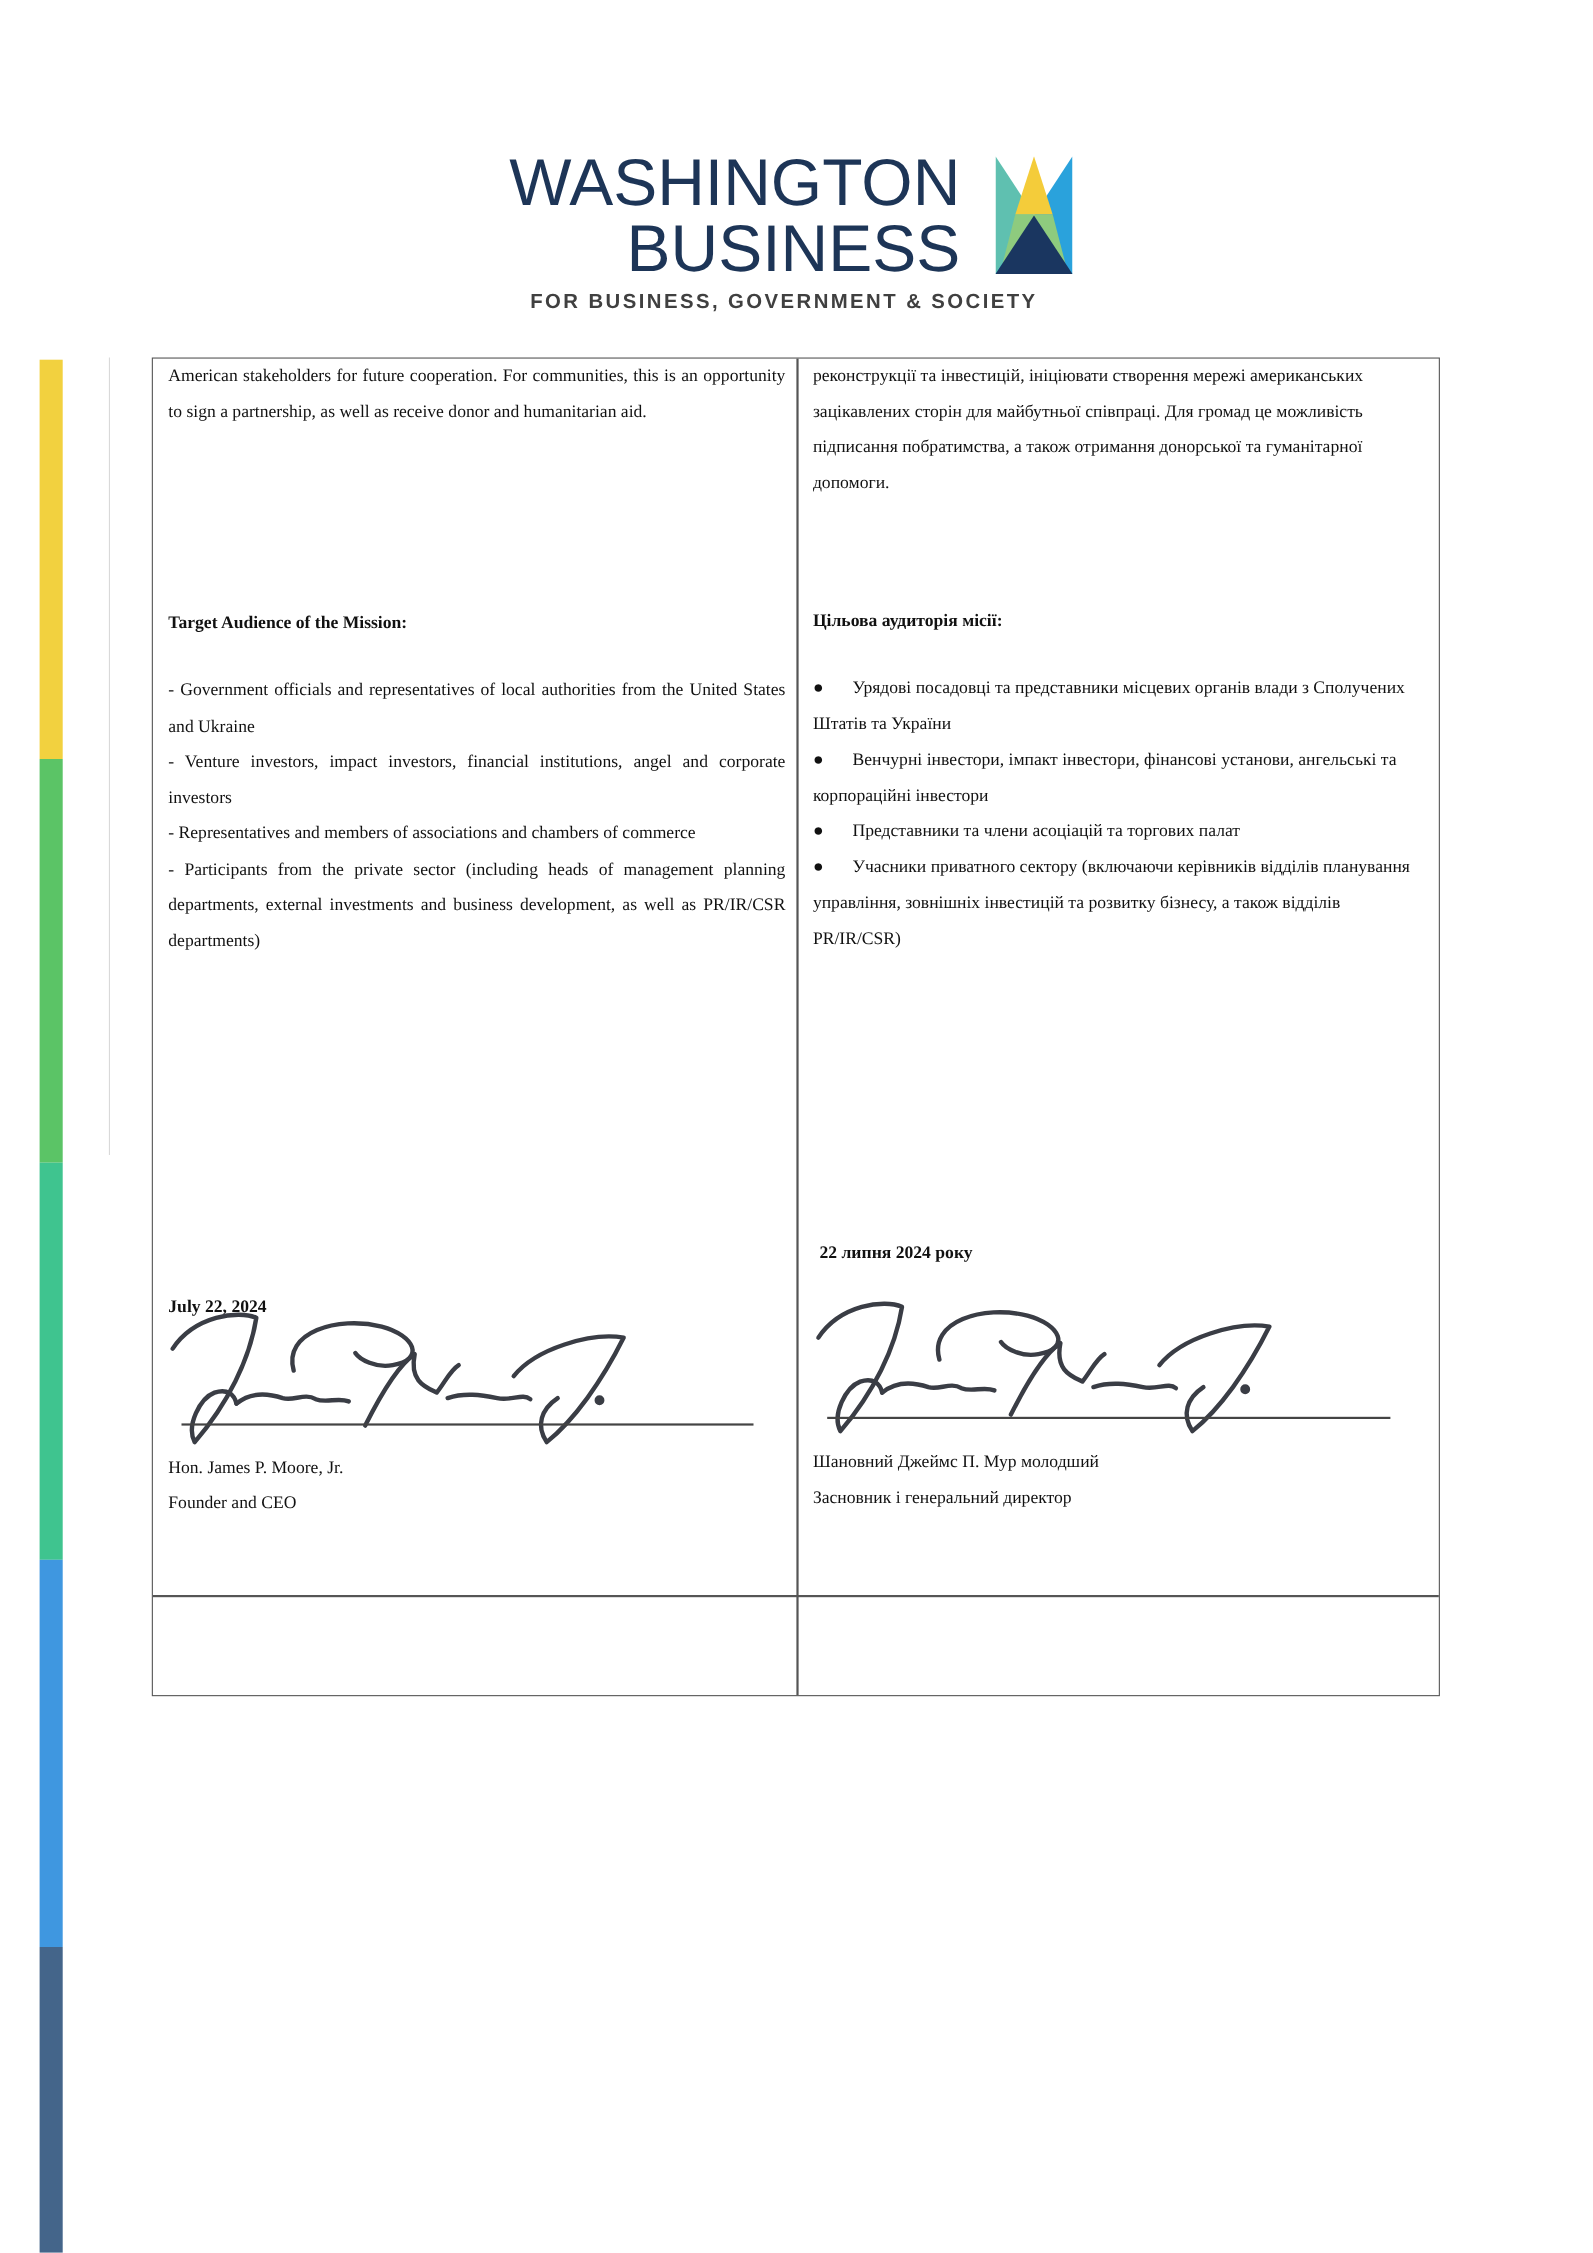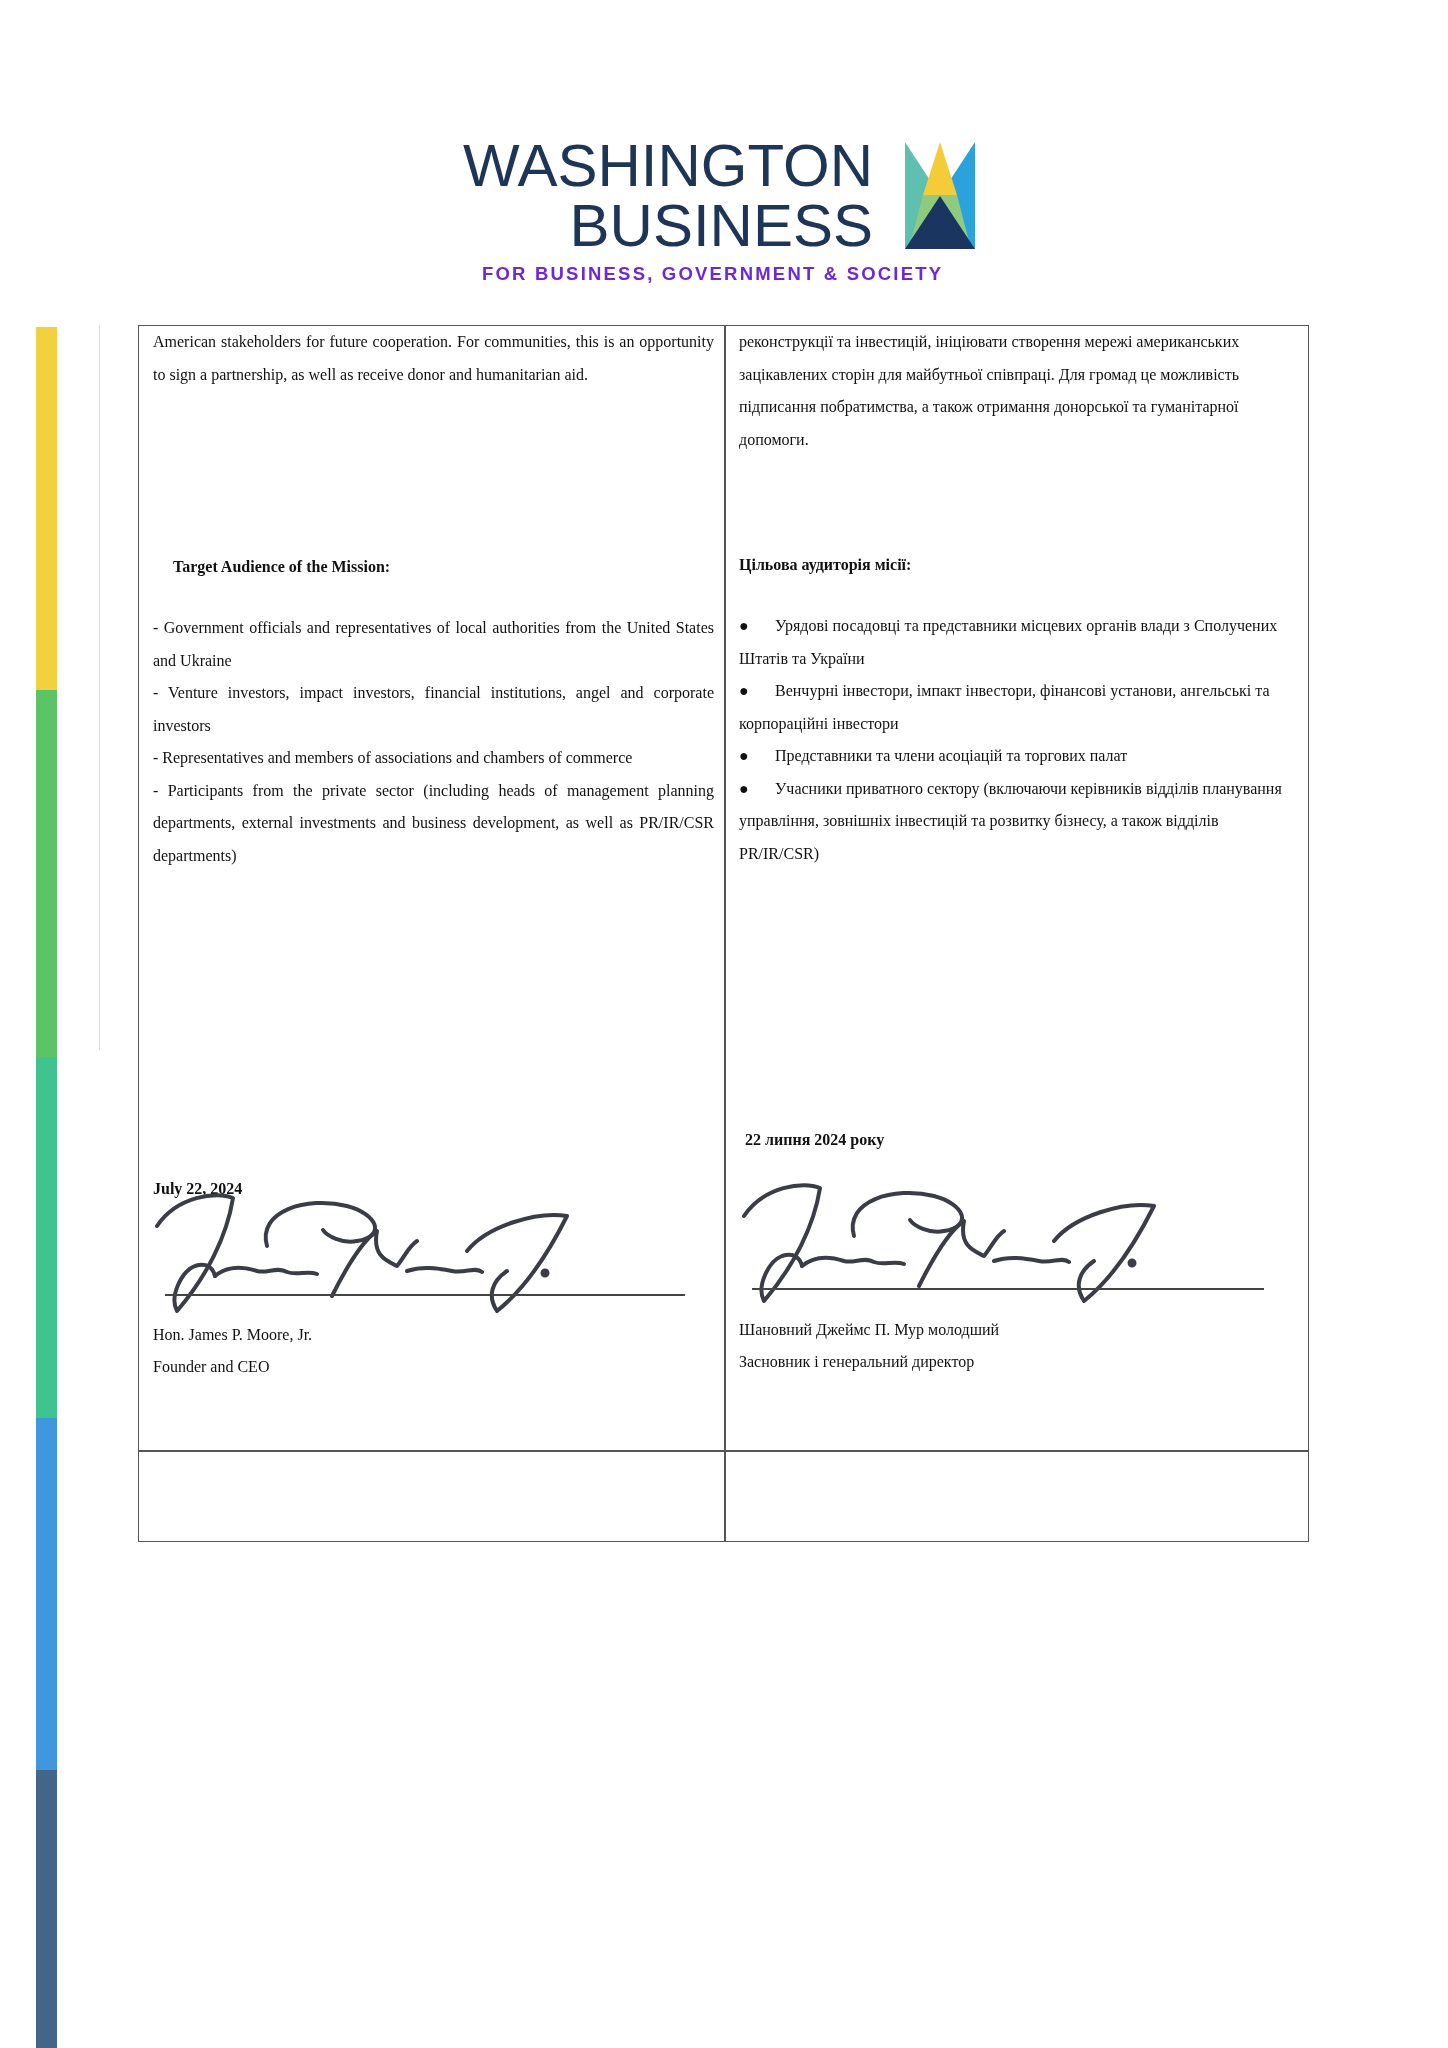--- a/index.html
+++ b/index.html
@@ -14,21 +14,21 @@
 
   
   .logo { position: absolute; left: 480px; top: 132px; width: 500px; height: 160px; }
   .logo-word {
     position: absolute; right: 107px; color: #1d3557; font-family: "Liberation Sans", "DejaVu Sans", sans-serif;
     font-size: 60px; line-height: 60px; letter-spacing: 0px; font-weight: 400;
   }
   .logo-word.l1 { top: 4px; }
   .logo-word.l2 { top: 64px; }
   .logo-tag {
-    position: absolute; left: 2px; top: 131px; color: #6d28d9; white-space: nowrap;
+    position: absolute; left: 2px; top: 131px; color: #404040; white-space: nowrap;
     font-family: "Liberation Sans", "DejaVu Sans", sans-serif; font-weight: 700; font-size: 18.5px; letter-spacing: 2.2px;
   }
   .logo-mark { position: absolute; left: 425px; top: 10px; width: 70px; height: 107px; }
 
   
   .doc-table {
     position: absolute; left: 138px; top: 325px; width: 1171px; height: 1217px;
     border: 1.5px solid #555; box-sizing: border-box;
   }
   .col-divider { position: absolute; left: 585px; top: 0; width: 1.5px; height: 100%; background: #555; }
@@ -70,21 +70,21 @@
   </svg>
   <div class="logo-tag">FOR BUSINESS, GOVERNMENT &amp; SOCIETY</div>
 </div>
 
 <div class="doc-table">
   <div class="col-divider"></div>
   <div class="row-divider"></div>
 
   <div class="cell left">
     <p class="abs just" style="left:14px;right:11px;top:0;">American stakeholders for future cooperation. For communities, this is an opportunity to sign a partnership, as well as receive donor and humanitarian aid.</p>
-    <p class="abs bold" style="left:14px;top:225px;margin-left:20px;">Target Audience of the Mission:</p>
+    <p class="abs bold" style="left:14px;top:225px;">Target Audience of the Mission:</p>
     <div class="abs just" style="left:14px;right:11px;top:286px;">
       <p class="list-item">- Government officials and representatives of local authorities from the United States and Ukraine</p>
       <p class="list-item">- Venture investors, impact investors, financial institutions, angel and corporate investors</p>
       <p class="list-item">- Representatives and members of associations and chambers of commerce</p>
       <p class="list-item">- Participants from the private sector (including heads of management planning departments, external investments and business development, as well as PR/IR/CSR departments)</p>
     </div>
     <p class="abs bold" style="left:14px;top:807px;margin-top:40px;">July 22, 2024</p>
     <svg class="sig" style="left:8px;top:860px;width:560px;height:130px;" viewBox="0 0 560 130">
       <g fill="none" stroke="#3a3d45" stroke-width="4" stroke-linecap="round" stroke-linejoin="round">
         <path d="M10,40 C30,10 70,5 86,12 C80,50 60,90 30,125 C22,110 35,85 48,80 C60,76 66,82 68,90"></path>

